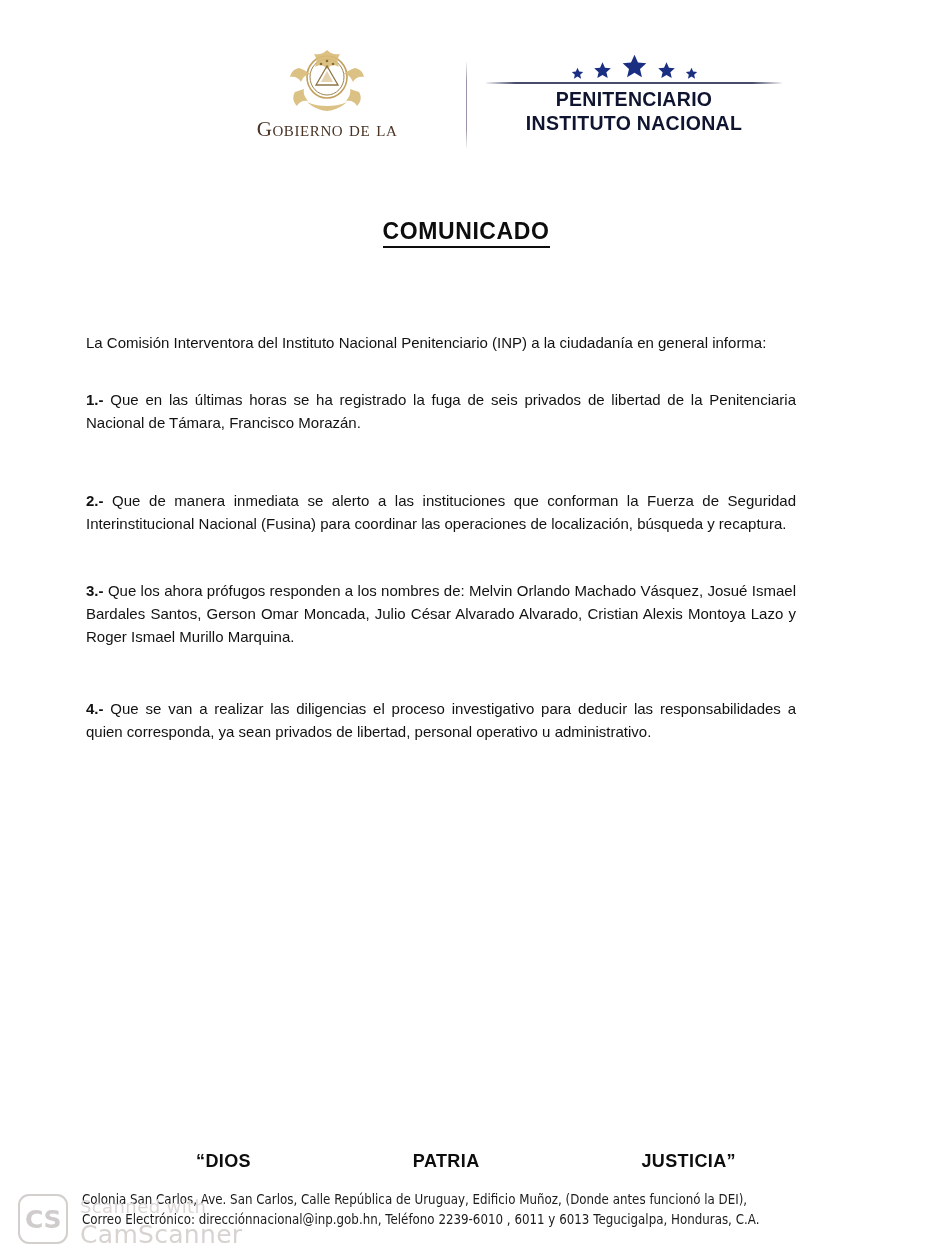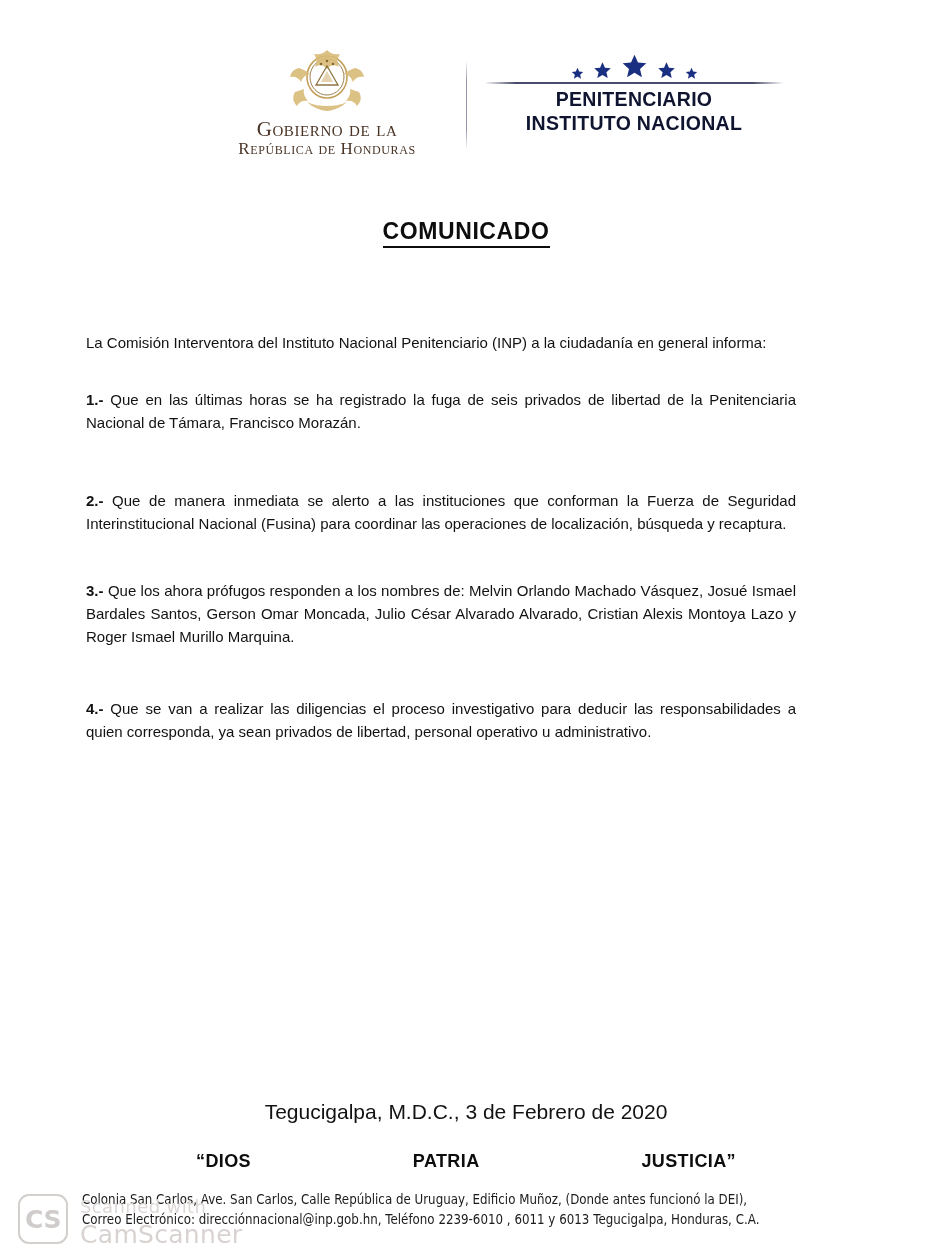--- a/index.html
+++ b/index.html
@@ -265,21 +265,20 @@
           <g fill="#7a5c24" opacity="0.85">
             <path d="M44 24 l11 19 h-22 z" fill="none" stroke="#7a5c24" stroke-width="1.3"></path>
             <path d="M44 29 l6 11 h-12 z" fill="#c9a961" opacity="0.6"></path>
             <circle cx="38" cy="22" r="1.3"></circle>
             <circle cx="44" cy="19" r="1.3"></circle>
             <circle cx="50" cy="22" r="1.3"></circle>
           </g>
         </svg>
       </div>
       <div class="gov-line1">Gobierno de la</div>
-      <div class="gov-line2">República de Honduras</div>
     </div>
 
     <div class="divider"></div>
 
     <div class="inp-block">
       <div class="stars">
         <span class="star s1">
           <svg viewBox="0 0 24 24">
               <path fill="#1b2f82" d="M12 1.5l3.1 7.0 7.4.7-5.6 5.0 1.7 7.3L12 17.6 5.4 21.5l1.7-7.3L1.5 9.2l7.4-.7z"></path>
             </svg>
@@ -323,21 +322,20 @@
     <p class="para p-one"><span class="num">1.-</span><span> Que en las últimas horas se ha registrado la fuga de seis privados de libertad de la Penitenciaria Nacional de Támara, Francisco Morazán.</span></p>
 
     <p class="para p-two"><span class="num">2.-</span><span> Que de manera inmediata se alerto a las instituciones que conforman la Fuerza de Seguridad Interinstitucional Nacional (Fusina) para coordinar las operaciones de localización, búsqueda y recaptura.</span></p>
 
     <p class="para p-three"><span class="num">3.-</span><span> Que los ahora prófugos responden a los nombres de: Melvin Orlando Machado Vásquez, Josué Ismael Bardales Santos, Gerson Omar Moncada, Julio César Alvarado Alvarado, Cristian Alexis Montoya Lazo y Roger Ismael Murillo Marquina.</span></p>
 
     <p class="para p-four"><span class="num">4.-</span><span> Que se van a realizar las diligencias el proceso investigativo para deducir las responsabilidades a quien corresponda, ya sean privados de libertad, personal operativo u administrativo.</span></p>
 
   </div>
 
-  <div class="place-date">Tegucigalpa, M.D.C., 3 de Febrero de 2020</div>
 
   <div class="motto">
     <span>“DIOS</span>
     <span>PATRIA</span>
     <span>JUSTICIA”</span>
   </div>
 
   <div class="footer-address">
     <div>Colonia San Carlos, Ave. San Carlos, Calle República de Uruguay, Edificio Muñoz, (Donde antes funcionó la DEI),</div>
     <div>Correo Electrónico: direcciónnacional@inp.gob.hn, Teléfono 2239-6010 ,  6011 y 6013 Tegucigalpa, Honduras, C.A.</div>

